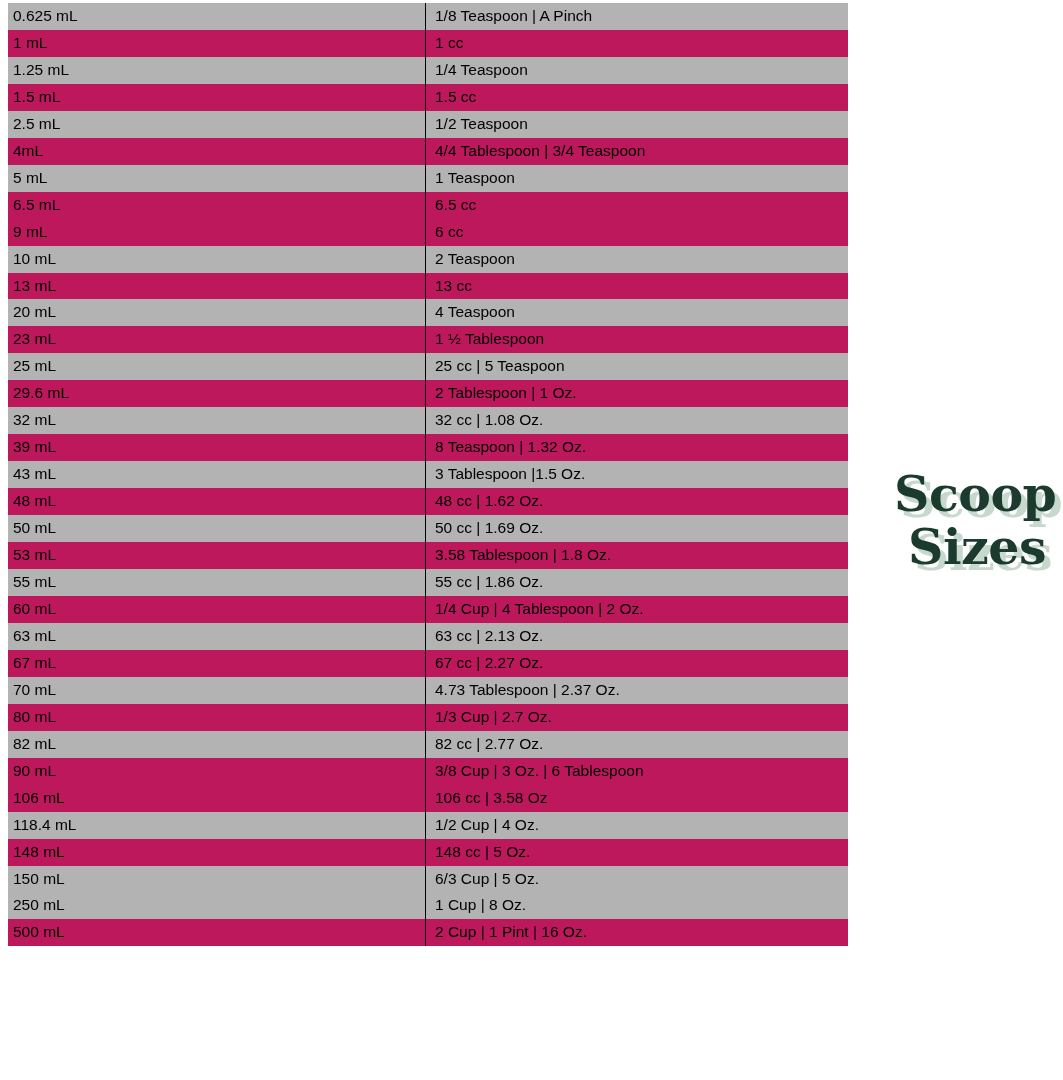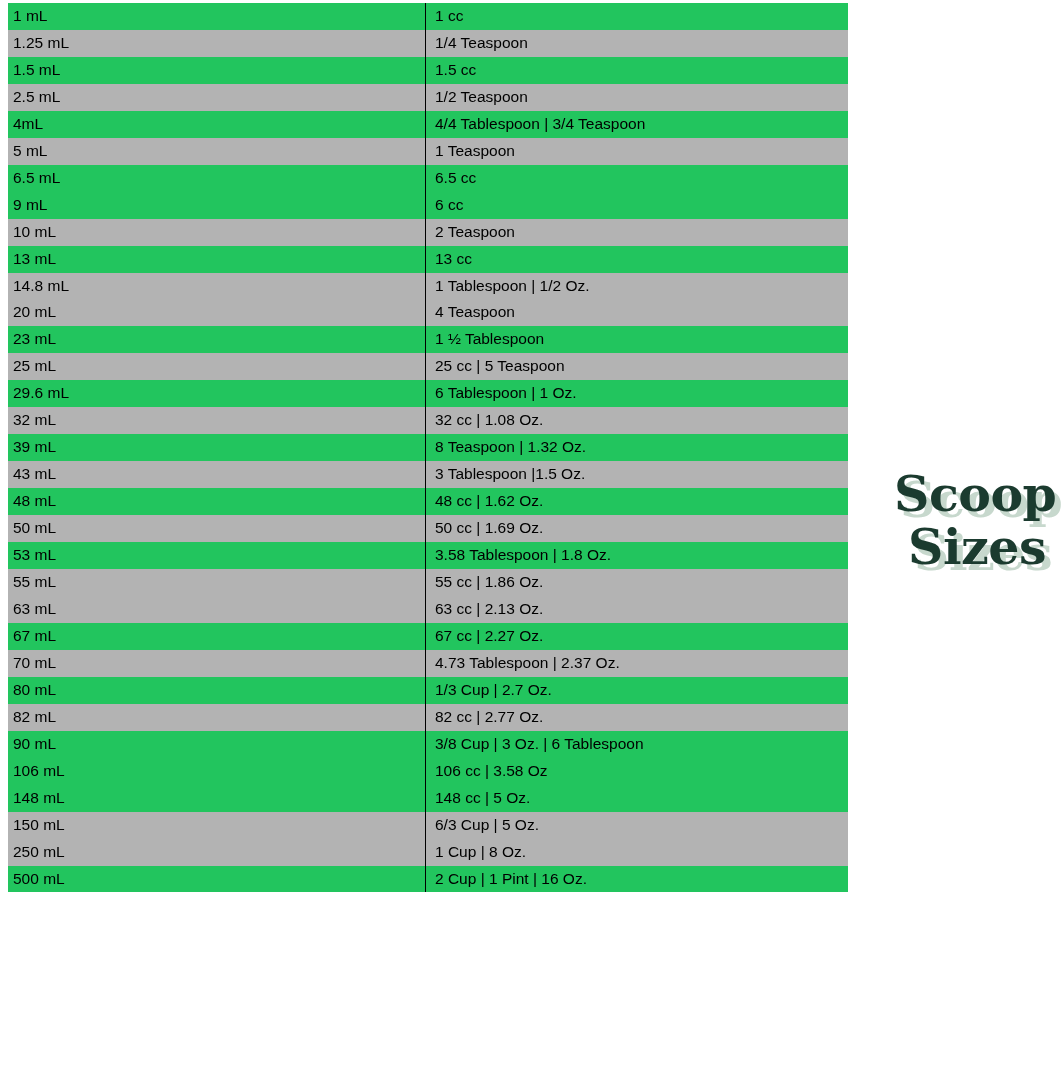--- a/index.html
+++ b/index.html
@@ -45,21 +45,21 @@
   }
   table.conv td.c-eq {
     width: 413px;
     border-left: 1.5px solid #000000;
     padding-left: 9px;
   }
   tr.shade td {
     background: #b3b3b3;
   }
   tr.plain td {
-    background: #22c55e;
+    background: #be185d;
   }
   .title-block {
     position: absolute;
     left: 882px;
     top: 468px;
     width: 196px;
     height: 140px;
     margin-left: 12px;
   }
   .title-shadow, .title-main {
@@ -86,20 +86,24 @@
     padding-left: 14px;
   }
 </style>
 </head>
 <body>
 
 <div class="sheet">
 
   <table class="conv">
     <tbody>
+        <tr class="shade">
+          <td class="c-ml">0.625 mL</td>
+          <td class="c-eq">1/8 Teaspoon | A Pinch</td>
+        </tr>
         <tr class="plain">
           <td class="c-ml">1 mL</td>
           <td class="c-eq">1 cc</td>
         </tr>
         <tr class="shade">
           <td class="c-ml">1.25 mL</td>
           <td class="c-eq">1/4 Teaspoon</td>
         </tr>
         <tr class="plain">
           <td class="c-ml">1.5 mL</td>
@@ -127,38 +131,34 @@
         </tr>
         <tr class="shade">
           <td class="c-ml">10 mL</td>
           <td class="c-eq">2 Teaspoon</td>
         </tr>
         <tr class="plain">
           <td class="c-ml">13 mL</td>
           <td class="c-eq">13 cc</td>
         </tr>
         <tr class="shade">
-          <td class="c-ml">14.8 mL</td>
-          <td class="c-eq">1 Tablespoon | 1/2 Oz.</td>
-        </tr>
-        <tr class="shade">
           <td class="c-ml">20 mL</td>
           <td class="c-eq">4 Teaspoon</td>
         </tr>
         <tr class="plain">
           <td class="c-ml">23 mL</td>
           <td class="c-eq">1 ½ Tablespoon</td>
         </tr>
         <tr class="shade">
           <td class="c-ml">25 mL</td>
           <td class="c-eq">25 cc | 5 Teaspoon</td>
         </tr>
         <tr class="plain">
           <td class="c-ml">29.6 mL</td>
-          <td class="c-eq">6 Tablespoon | 1 Oz.</td>
+          <td class="c-eq">2 Tablespoon | 1 Oz.</td>
         </tr>
         <tr class="shade">
           <td class="c-ml">32 mL</td>
           <td class="c-eq">32 cc | 1.08 Oz.</td>
         </tr>
         <tr class="plain">
           <td class="c-ml">39 mL</td>
           <td class="c-eq">8 Teaspoon | 1.32 Oz.</td>
         </tr>
         <tr class="shade">
@@ -174,20 +174,24 @@
           <td class="c-eq">50 cc | 1.69 Oz.</td>
         </tr>
         <tr class="plain">
           <td class="c-ml">53 mL</td>
           <td class="c-eq">3.58 Tablespoon | 1.8 Oz.</td>
         </tr>
         <tr class="shade">
           <td class="c-ml">55 mL</td>
           <td class="c-eq">55 cc | 1.86 Oz.</td>
         </tr>
+        <tr class="plain">
+          <td class="c-ml">60 mL</td>
+          <td class="c-eq">1/4 Cup | 4 Tablespoon | 2 Oz.</td>
+        </tr>
         <tr class="shade">
           <td class="c-ml">63 mL</td>
           <td class="c-eq">63 cc | 2.13 Oz.</td>
         </tr>
         <tr class="plain">
           <td class="c-ml">67 mL</td>
           <td class="c-eq">67 cc | 2.27 Oz.</td>
         </tr>
         <tr class="shade">
           <td class="c-ml">70 mL</td>
@@ -201,20 +205,24 @@
           <td class="c-ml">82 mL</td>
           <td class="c-eq">82 cc | 2.77 Oz.</td>
         </tr>
         <tr class="plain">
           <td class="c-ml">90 mL</td>
           <td class="c-eq">3/8 Cup | 3 Oz. | 6 Tablespoon</td>
         </tr>
         <tr class="plain">
           <td class="c-ml">106 mL</td>
           <td class="c-eq">106 cc | 3.58 Oz</td>
+        </tr>
+        <tr class="shade">
+          <td class="c-ml">118.4 mL</td>
+          <td class="c-eq">1/2 Cup | 4 Oz.</td>
         </tr>
         <tr class="plain">
           <td class="c-ml">148 mL</td>
           <td class="c-eq">148 cc | 5 Oz.</td>
         </tr>
         <tr class="shade">
           <td class="c-ml">150 mL</td>
           <td class="c-eq">6/3 Cup | 5 Oz.</td>
         </tr>
         <tr class="shade">

